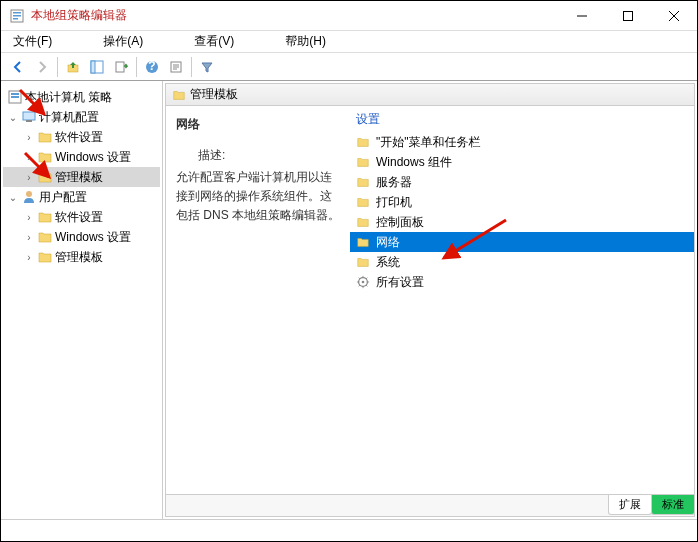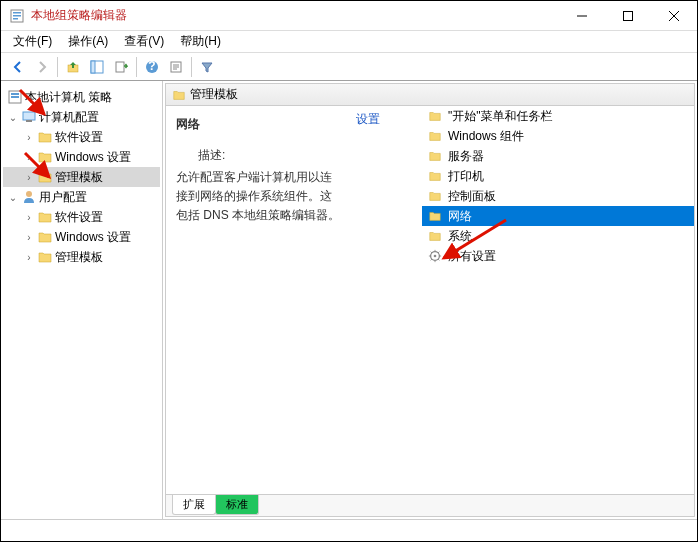--- a/index.html
+++ b/index.html
@@ -4,21 +4,21 @@
   <style>
     * { margin: 0; padding: 0; box-sizing: border-box; font-family: "Microsoft YaHei", "Segoe UI", sans-serif; font-size: 12px; }
     body { background: #fff; width: 698px; height: 542px; border: 1px solid #000; position: relative; overflow: hidden; }
     
     .titlebar { height: 30px; display: flex; align-items: center; padding: 0 0 0 8px; border-bottom: 1px solid #ddd; }
     .titlebar-icon { width: 16px; height: 16px; margin-right: 6px; }
     .titlebar-title { flex: 1; color: #b91c1c; }
     .titlebar-controls { display: flex; height: 100%; }
     .titlebar-btn { width: 46px; height: 100%; display: flex; align-items: center; justify-content: center; cursor: pointer; }
     
-    .menubar { height: 22px; display: flex; align-items: center; padding: 0 4px; border-bottom: 1px solid #ddd; }
+    .menubar { height: 22px; display: flex; align-items: center; padding: 0 4px; border-bottom: 1px solid #ddd; gap: 35px; }
     .menu-item { padding: 2px 8px; cursor: pointer; }
     
     .toolbar { height: 28px; display: flex; align-items: center; padding: 0 6px; gap: 2px; border-bottom: 1px solid #a0a0a0; }
     .tool-btn { width: 22px; height: 22px; display: flex; align-items: center; justify-content: center; cursor: pointer; border: 1px solid transparent; }
     .tool-sep { width: 1px; height: 20px; background: #ccc; margin: 0 2px; }
     
     .content { display: flex; height: calc(100% - 30px - 22px - 28px - 22px); }
     
     .tree-panel { width: 162px; border-right: 1px solid #ccc; padding: 6px 2px; overflow: auto; }
     .tree-node { display: flex; align-items: center; height: 20px; cursor: pointer; white-space: nowrap; padding-right: 4px; }
@@ -27,27 +27,27 @@
     .tree-spacer { display: inline-block; }
     .tree-icon { width: 16px; height: 16px; margin: 0 2px; flex-shrink: 0; }
     
     .right-panel { flex: 1; display: flex; flex-direction: column; border: 1px solid #ccc; margin: 2px; }
     .right-header { height: 22px; background: linear-gradient(#f6f6f6, #eaeaea); border-bottom: 1px solid #ccc; display: flex; align-items: center; padding: 0 6px; gap: 4px; }
     .right-body { flex: 1; display: flex; overflow: hidden; }
     .left-details { width: 184px; padding: 10px 10px; font-size: 12px; color: #333; }
     .left-details h4 { font-weight: bold; margin-bottom: 14px; font-size: 12px; }
     .left-details .lbl { margin-bottom: 4px; margin-left: 22px; }
     .left-details .desc { line-height: 1.6; }
-    .list-area { flex: 1; display: flex; flex-direction: row; gap: 36px; }
+    .list-area { flex: 1; display: flex; flex-direction: column; }
     .list-header { height: 26px; display: flex; align-items: center; padding: 0 6px; color: #1a56c4; }
     .item-list { flex: 1; overflow-y: auto; overflow-x: scroll; }
     .list-row { height: 20px; display: flex; align-items: center; padding: 0 6px; gap: 6px; cursor: pointer; white-space: nowrap; }
     .list-row.selected { background: #0078d7; color: #fff; }
     
-    .tabs { height: 22px; display: flex; align-items: flex-start; padding-left: 6px; border-top: 1px solid #ccc; background: #f7f7f7; }
+    .tabs { height: 22px; display: flex; align-items: flex-start; padding-left: 6px; border-top: 1px solid #ccc; background: #f7f7f7; justify-content: flex-end; }
     .tab { padding: 2px 10px; border: 1px solid #ccc; border-top: none; background: #fff; cursor: pointer; font-size: 11px; margin-right: -1px; border-radius: 0 0 3px 3px; }
     .tab.inactive { background: #22c55e; }
     
     .statusbar { height: 22px; border-top: 1px solid #ccc; }
     
     .folder-icon { fill: #f7d774; stroke: #c9a227; stroke-width: 0.5; }
     
     .arrow { position: absolute; pointer-events: none; z-index: 100; }
   </style>
 </head>

